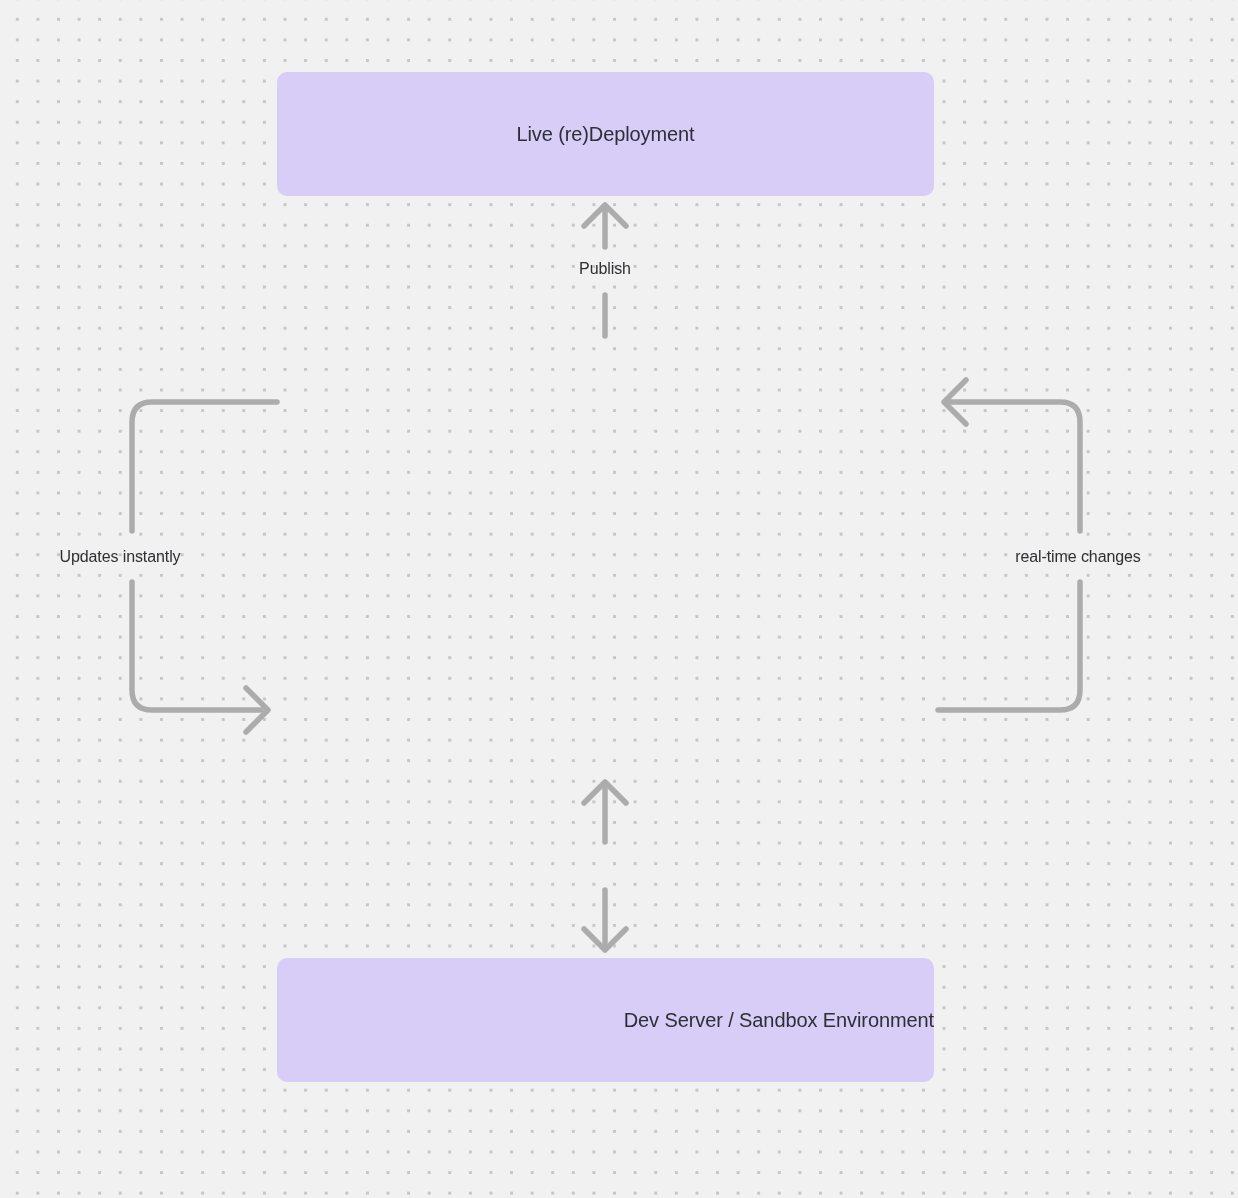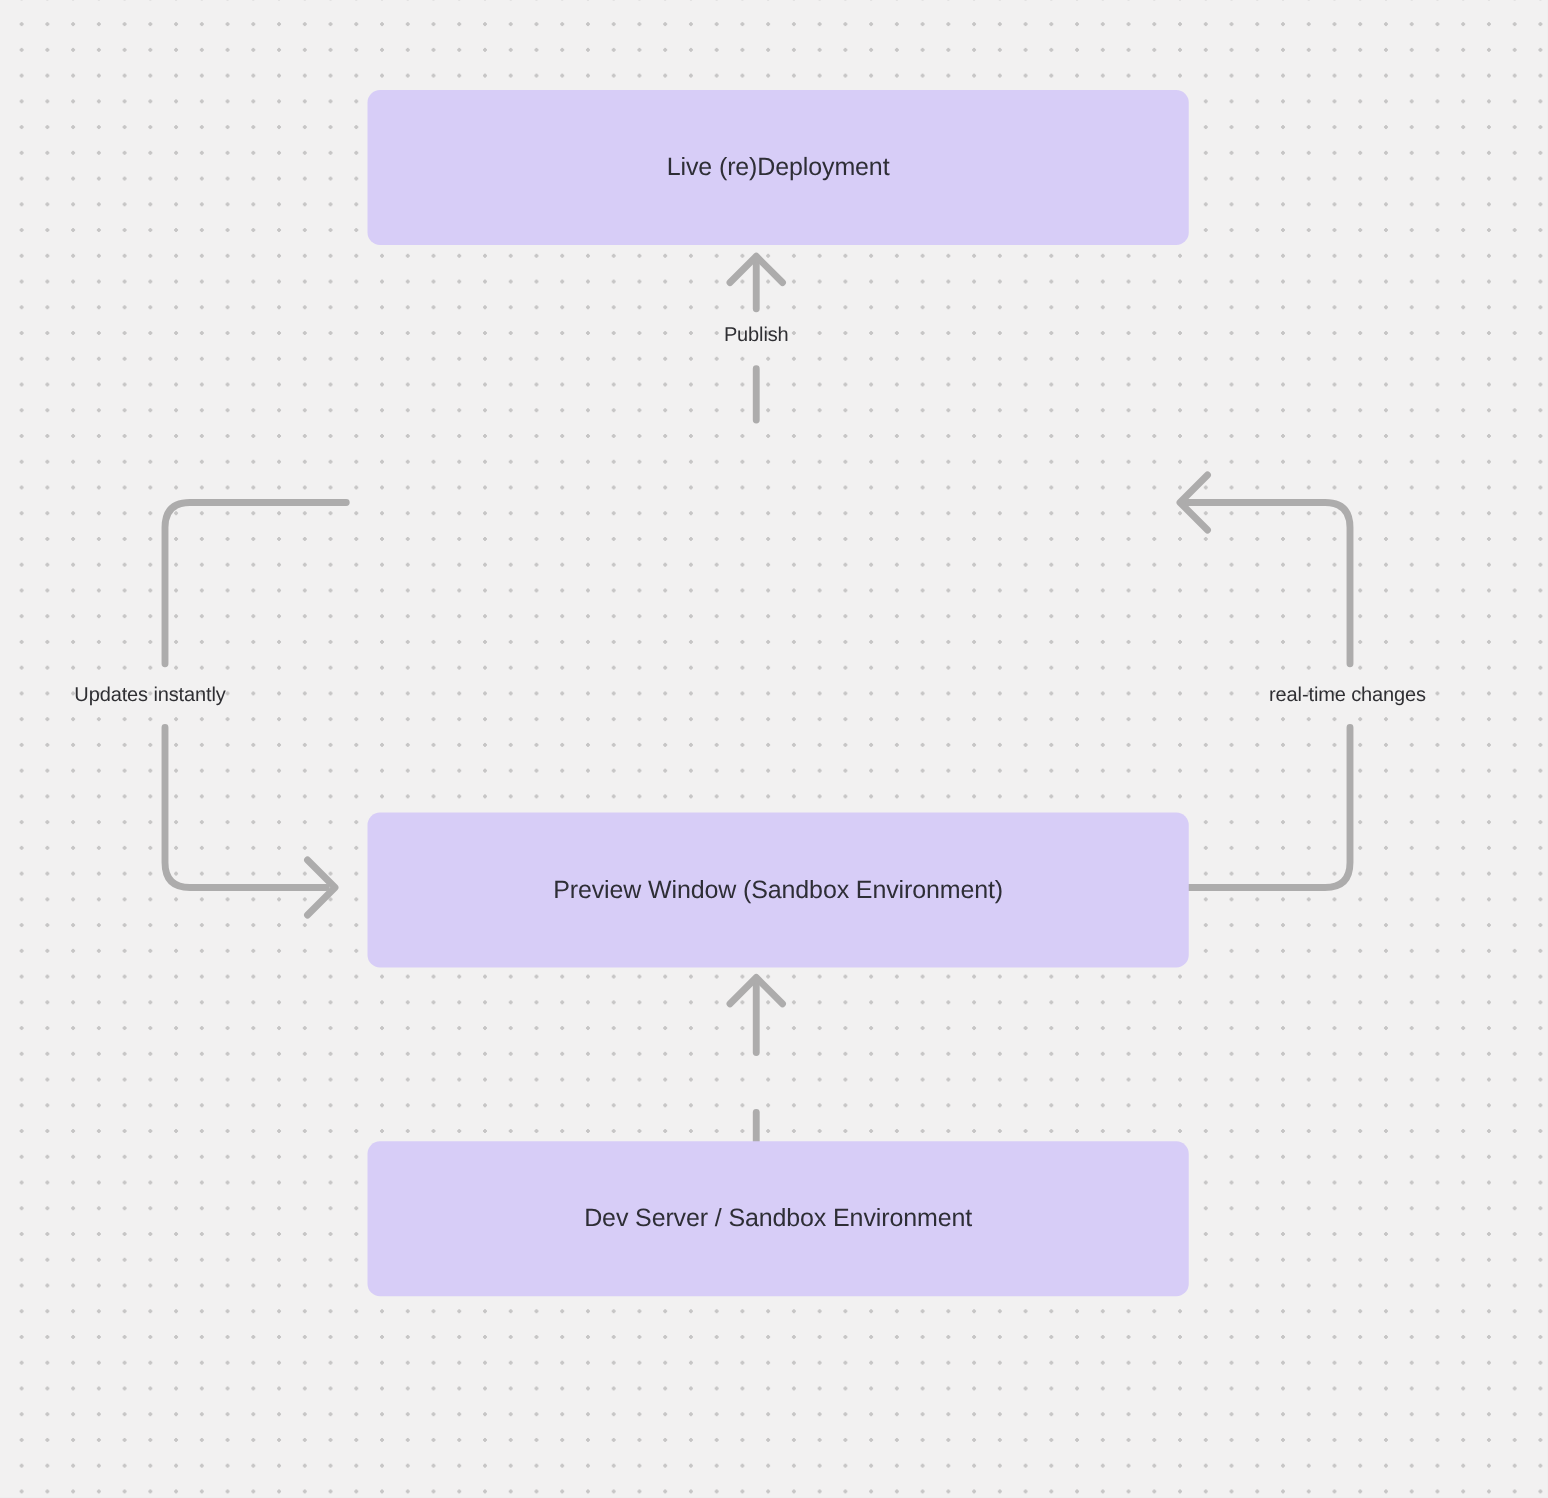--- a/index.html
+++ b/index.html
@@ -41,26 +41,25 @@
     height: 124px;
     background: #d7cdf7;
     border-radius: 10px;
     display: flex;
     align-items: center;
     justify-content: center;
     text-align: center;
     font-size: 20px;
     color: #2e2e36;
     letter-spacing: -0.1px;
-    margin-left: 17px;
   }
   .node-live    { top: 72px; }
   .node-user    { top: 341px; }
   .node-preview { top: 650px; }
-  .node-dev     { top: 913px; }
+  .node-dev     { top: 958px; justify-content: flex-end; }
 
   .edge-label {
     position: absolute;
     transform: translate(-50%, -50%);
     font-size: 16px;
     color: #2f2f33;
     letter-spacing: -0.1px;
     white-space: nowrap;
   }
   .label-publish  { left: 605px;  top: 269px; }
@@ -101,23 +100,20 @@
       <path d="M605 890 L605 947"></path>
       <path d="M584 929 L605 950 L626 929"></path>
     </g>
   </svg>
 
   <div class="node node-live">
     <span>Live (re)Deployment</span>
   </div>
 
 
-  <div class="node node-preview">
-    <span>Preview Window (Sandbox Environment)</span>
-  </div>
 
   <div class="node node-dev">
     <span>Dev Server / Sandbox Environment</span>
   </div>
 
   <div class="edge-label label-publish">Publish</div>
   <div class="edge-label label-updates">Updates instantly</div>
   <div class="edge-label label-feedback">real-time changes</div>
 
 </div>

